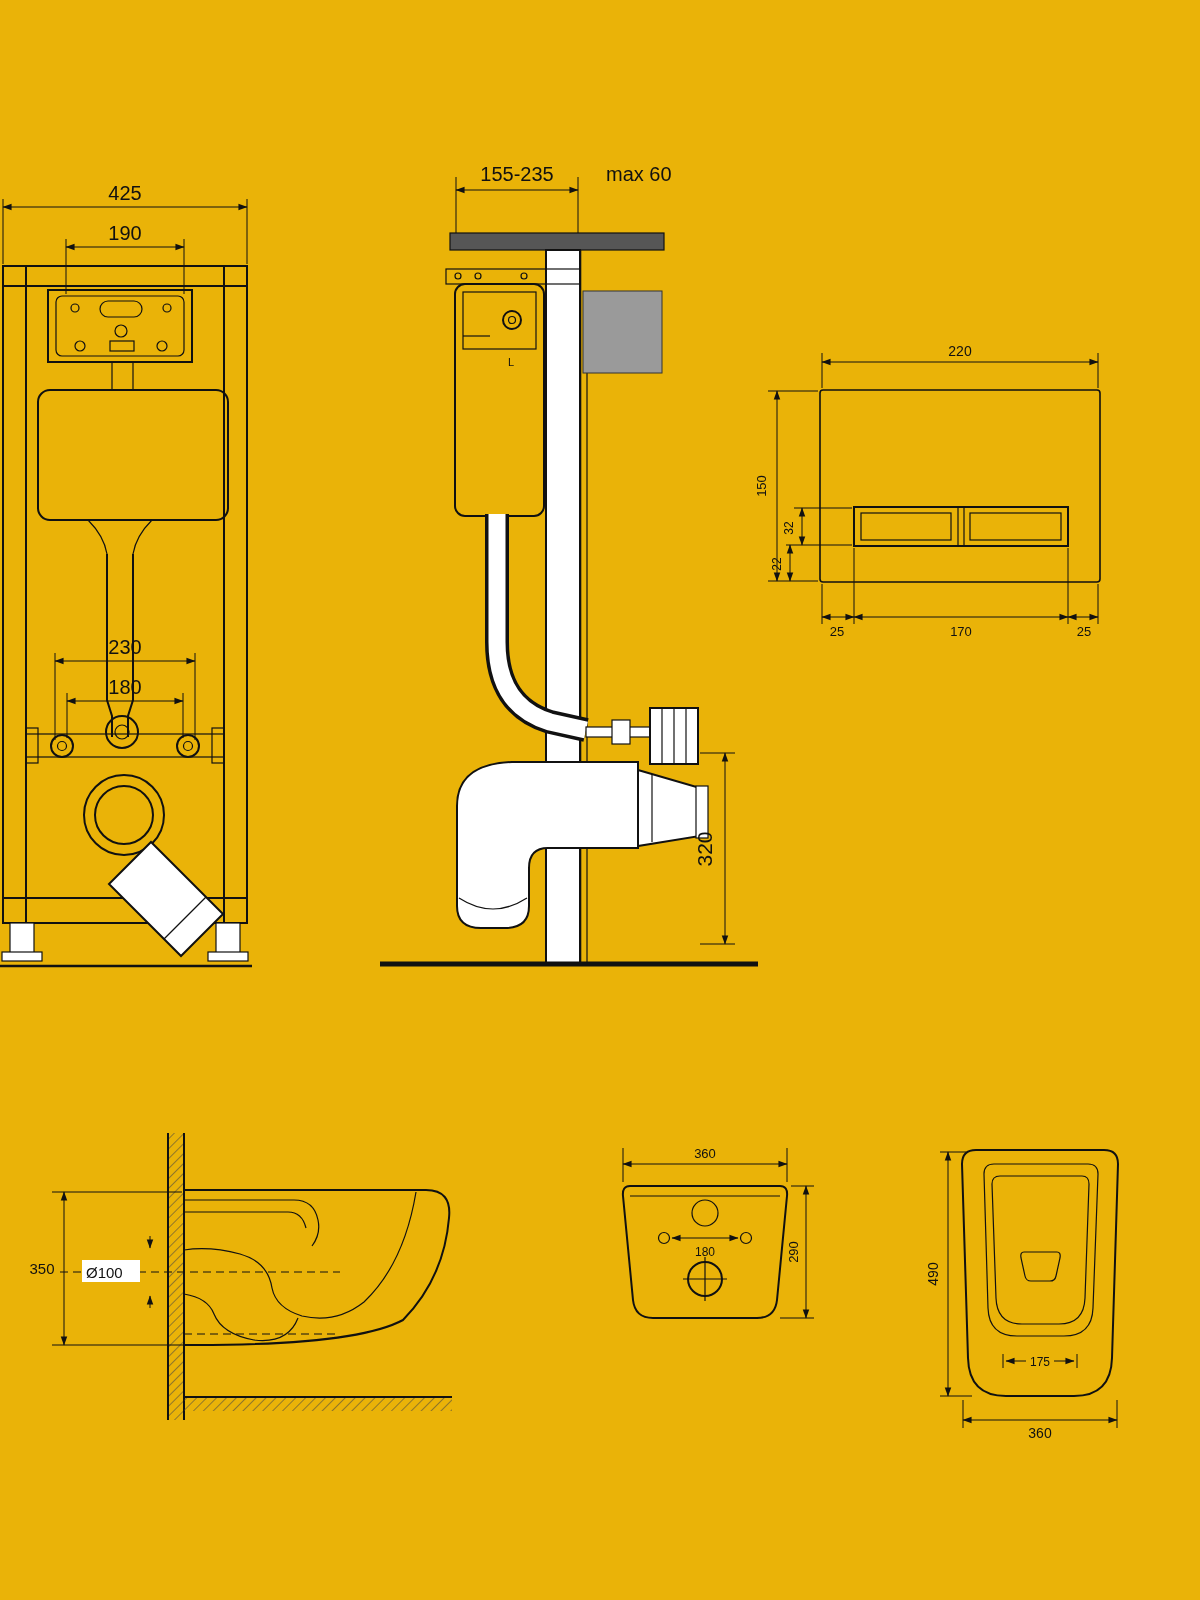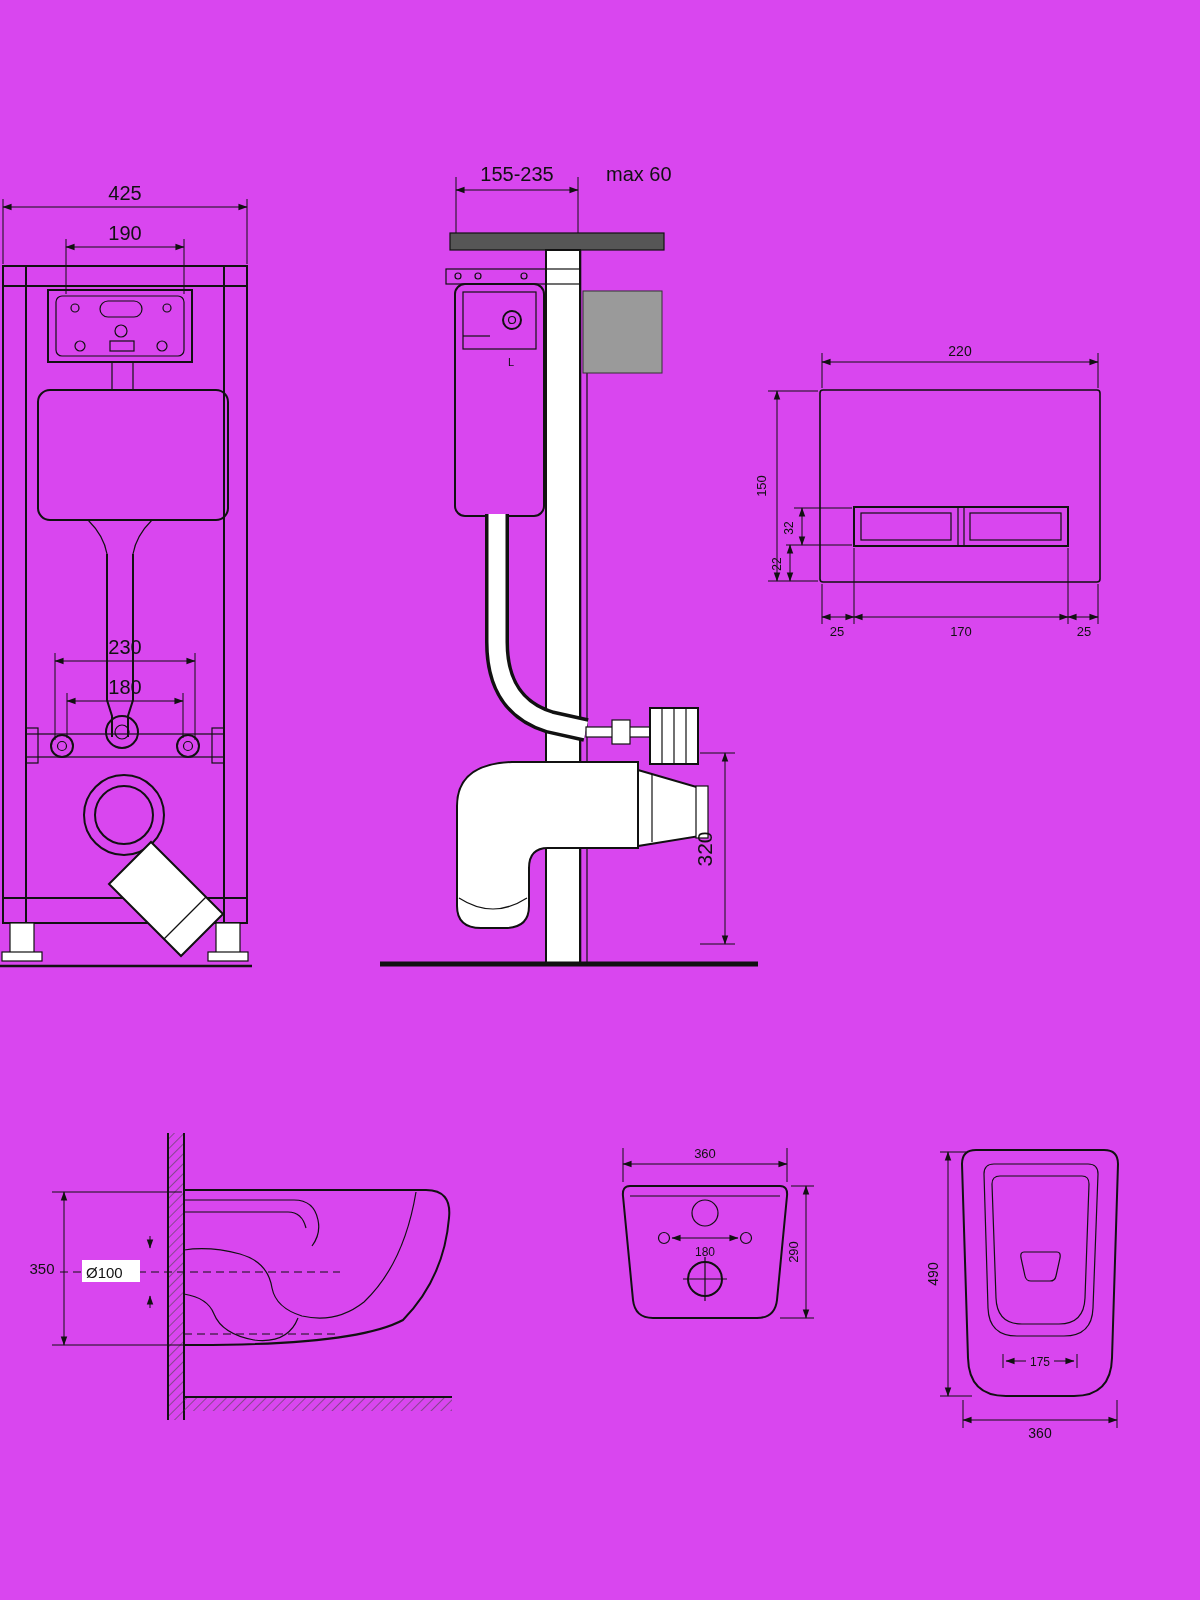--- a/index.html
+++ b/index.html
@@ -1,18 +1,18 @@
 <!DOCTYPE html>
 <html><head>
 <meta charset="utf-8">
 <style>
   *{margin:0;padding:0;box-sizing:border-box}
   html,body{background:#fff}
   body{width:1200px;height:1600px;font-family:"Liberation Sans",sans-serif}
-  .canvas{position:relative;width:1200px;height:1600px;background:#d946ef;overflow:hidden}
+  .canvas{position:relative;width:1200px;height:1600px;background:#eab308;overflow:hidden}
   svg text{font-family:"Liberation Sans",sans-serif;fill:#111}
   .s2{stroke:#111;stroke-width:2;fill:none}
   .s25{stroke:#111;stroke-width:2.6;fill:none}
   .s5{stroke:#111;stroke-width:5;fill:none}
   .s16{stroke:#111;stroke-width:1.6;fill:none}
   .s2w{stroke:#111;stroke-width:2;fill:#fff}
   .s1{stroke:#111;stroke-width:1.2;fill:none}
   .s1w{stroke:#111;stroke-width:1.2;fill:#fff}
   .dim{stroke:#111;stroke-width:1;fill:none}
   .dash{stroke:#111;stroke-width:1;fill:none;stroke-dasharray:8 5}

